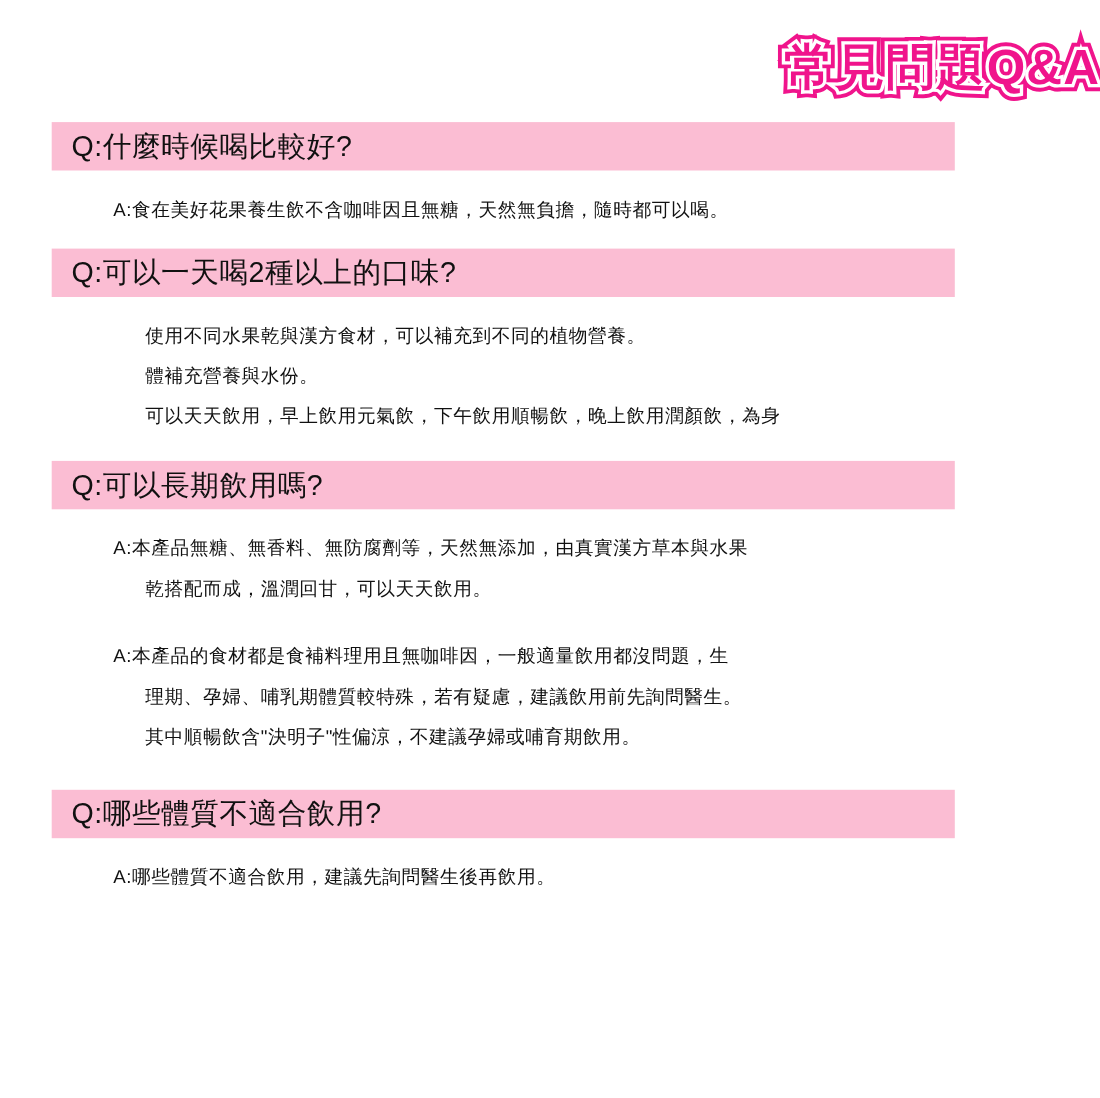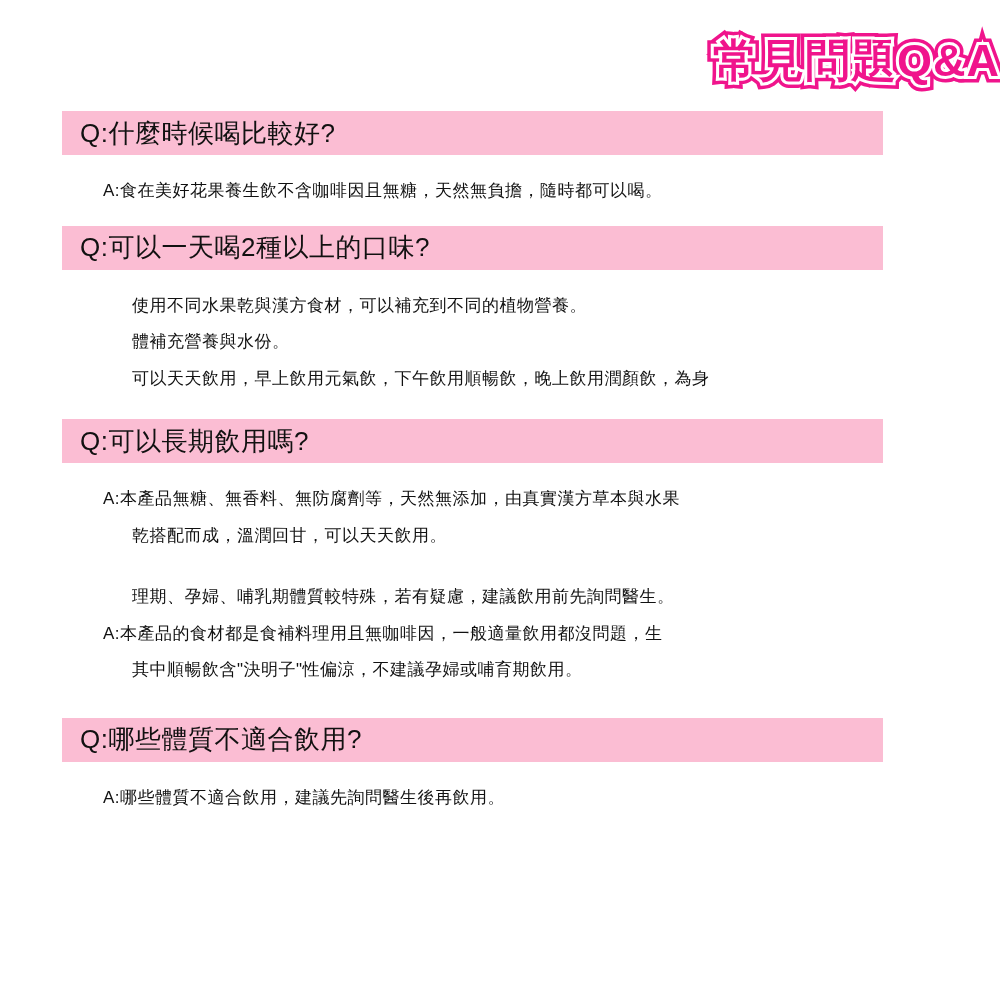--- a/index.html
+++ b/index.html
@@ -52,21 +52,21 @@
 
   
   .faq-item{ display:block; }
   #sec1{ margin-top:21px; }
   #sec2{ margin-top:16px; }
   #sec3{ margin-top:22px; }
   #sec4{ margin-top:25px; }
   #sec5{ margin-top:29px; }
 
   .q-bar{
-    margin-left:62px;
+    margin-left:47px;
     width:821px;
     height:44px;
     background:var(--bar-pink);
     display:flex;
     align-items:center;
     padding-left:18px;
     font-size:26px;
     font-weight:500;
     letter-spacing:0.5px;
   }
@@ -123,22 +123,22 @@
       <span>Q:可以長期飲用嗎?</span>
     </div>
     <div class="answer">
       <div class="a-line">A:本產品無糖、無香料、無防腐劑等，天然無添加，由真實漢方草本與水果</div>
       <div class="a-line cont">乾搭配而成，溫潤回甘，可以天天飲用。</div>
     </div>
   </section>
 
   <section class="faq-item" id="sec4">
     <div class="answer">
+      <div class="a-line">A:本產品的食材都是食補料理用且無咖啡因，一般適量飲用都沒問題，生</div>
       <div class="a-line cont">理期、孕婦、哺乳期體質較特殊，若有疑慮，建議飲用前先詢問醫生。</div>
-      <div class="a-line">A:本產品的食材都是食補料理用且無咖啡因，一般適量飲用都沒問題，生</div>
       <div class="a-line cont">其中順暢飲含"決明子"性偏涼，不建議孕婦或哺育期飲用。</div>
     </div>
   </section>
 
   <section class="faq-item" id="sec5">
     <div class="q-bar">
       <span>Q:哪些體質不適合飲用?</span>
     </div>
     <div class="answer">
       <div class="a-line">A:哪些體質不適合飲用，建議先詢問醫生後再飲用。</div>

